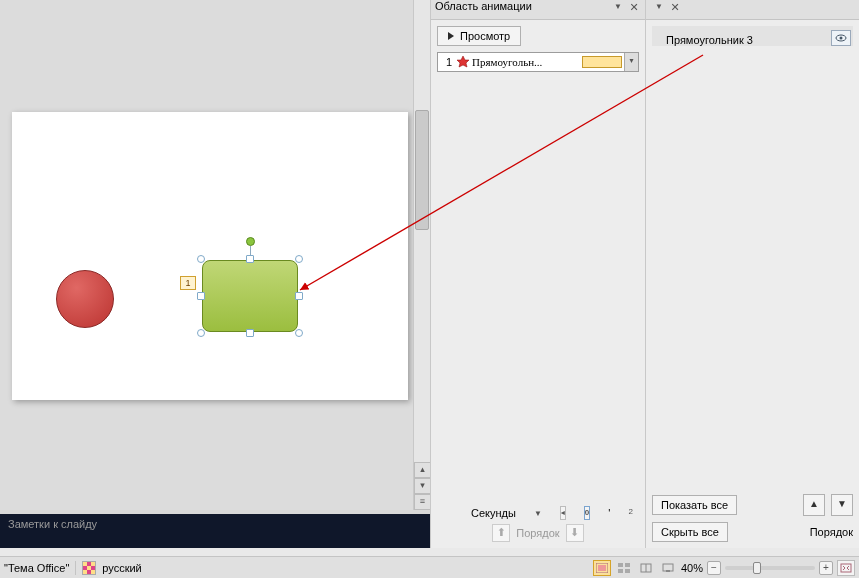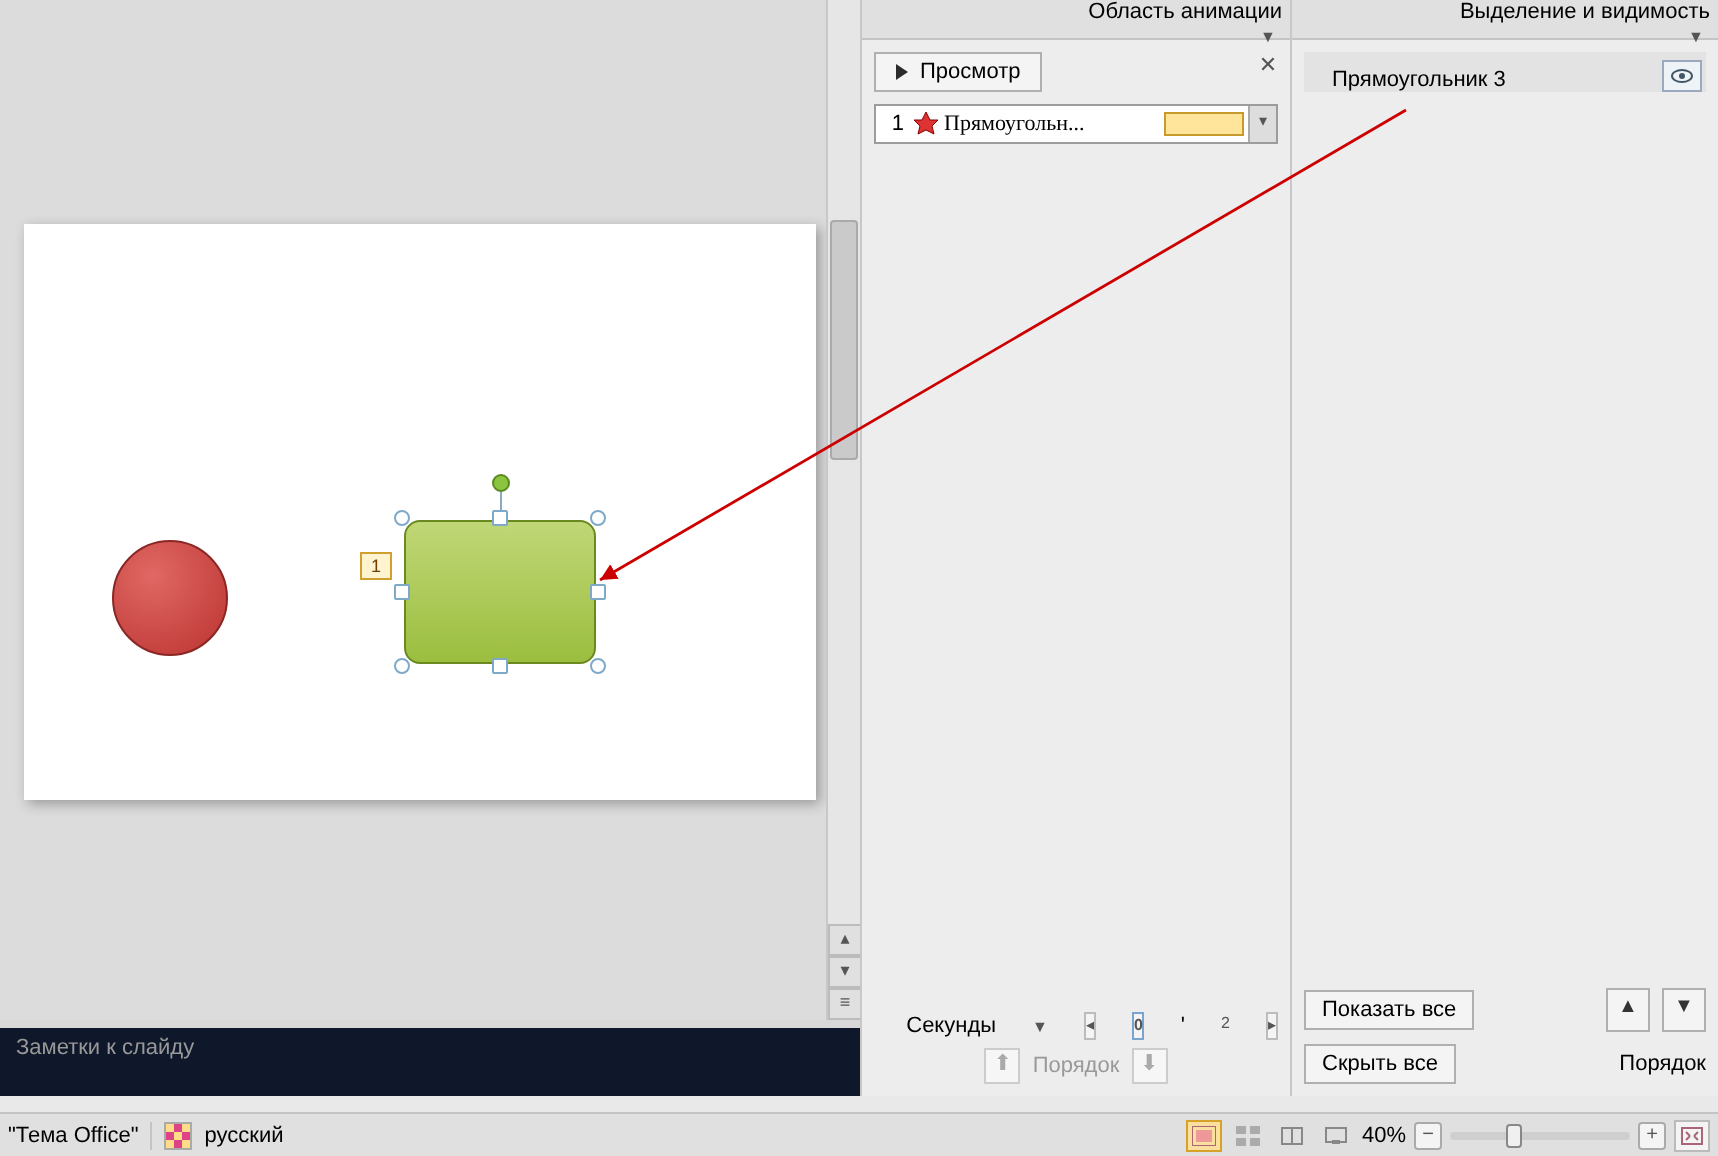--- a/index.html
+++ b/index.html
@@ -26,40 +26,40 @@
   .vscroll .up { bottom: 32px; }
   .vscroll .dn { bottom: 16px; }
   .vscroll .sp { bottom: 0; }
 
   .notes { position: absolute; left: 0; top: 510px; width: 430px; height: 38px; background: #0f172a; border-top: 4px solid #d8d8d8; padding: 4px 8px; color: #999; }
 
   .panel { position: absolute; top: 0; height: 548px; background: #ededed; border-left: 1px solid #c8c8c8; }
   .anim-panel { left: 430px; width: 215px; }
   .sel-panel { left: 645px; width: 214px; }
 
-  .panel-header { height: 20px; background: #e0e0e0; border-bottom: 1px solid #c4c4c4; display: flex; align-items: flex-end; padding: 0 4px; flex-direction: column; }
+  .panel-header { height: 20px; background: #e0e0e0; border-bottom: 1px solid #c4c4c4; display: flex; align-items: flex-start; padding: 0 4px; }
   .panel-header .title { flex: 1; }
   .panel-header .ctl { width: 14px; height: 14px; text-align: center; line-height: 12px; color: #555; margin-left: 2px; border: 1px solid transparent; cursor: default; }
   .chev { font-size: 8px; }
 
   .panel-body { padding: 6px; position: relative; height: calc(100% - 20px); }
 
   .preview-btn { display: inline-flex; align-items: center; gap: 6px; padding: 3px 10px; background: #f4f4f4; border: 1px solid #b0b0b0; cursor: default; }
   .play { width: 0; height: 0; border-left: 6px solid #2a2a2a; border-top: 4px solid transparent; border-bottom: 4px solid transparent; }
 
   .anim-list { margin-top: 6px; border: 1px solid #9c9c9c; background: #fff; }
   .anim-item { display: flex; align-items: center; height: 18px; background: #fff; }
   .anim-item .num { width: 16px; text-align: right; padding-right: 2px; }
   .anim-item .ico { width: 14px; height: 14px; margin: 0 2px; }
   .anim-item .txt { flex: 1; overflow: hidden; white-space: nowrap; text-overflow: ellipsis; font-family: Liberation Serif, serif; }
   .anim-item .bar { width: 40px; height: 12px; background: #ffe49c; border: 1px solid #c79a2b; margin: 0 2px; }
   .anim-item .dd { width: 14px; text-align: center; background: #ddd; border-left: 1px solid #aaa; height: 18px; line-height: 16px; font-size: 8px; color: #555; }
 
   .panel-footer { position: absolute; left: 6px; right: 6px; bottom: 6px; }
-  .seconds-row { display: flex; align-items: center; justify-content: flex-end; gap: 18px; margin-bottom: 4px; }
+  .seconds-row { display: flex; align-items: center; justify-content: space-between; gap: 18px; margin-bottom: 4px; }
   .seconds-row .lbl { margin-right: auto; padding-left: 34px; }
   .seconds-row .arrow, .seconds-row .tick { width: 14px; height: 14px; border: 1px solid #bcbcbc; background: #f4f4f4; text-align: center; line-height: 11px; font-size: 8px; color: #555; }
   .seconds-row .tick.cur { border: 1px solid #7aa4cf; font-weight:600; }
   .order-row { display: flex; align-items: center; justify-content: center; gap: 6px; }
   .order-row .ab { width: 18px; height: 18px; border: 1px solid #ccc; background: #f6f6f6; text-align: center; line-height: 14px; color: #aaa; }
   .order-row .lab { color: #999; }
 
   .sel-body .caption { margin-bottom: 4px; }
   .sel-list { }
   .sel-item { display: flex; align-items: flex-end; height: 20px; padding: 0 2px 0 14px; }
@@ -159,21 +159,20 @@
         <span class="ab">⬆</span>
         <span class="lab">Порядок</span>
         <span class="ab">⬇</span>
       </div>
     </div>
   </div>
 </div>
 
 <div class="panel sel-panel">
   <div class="panel-header">
-    <span class="title">Выделение и видимость</span>
     <span class="ctl chev">▼</span>
     <span class="ctl">✕</span>
   </div>
   <div class="panel-body sel-body">
     <div class="sel-list">
       <div class="sel-item sel">
         <span class="txt">Прямоугольник 3</span>
         <span class="eye">
           <svg viewBox="0 0 12 10">
               <ellipse cx="6" cy="5" rx="5" ry="3" fill="none" stroke="#456" stroke-width="1"></ellipse>

